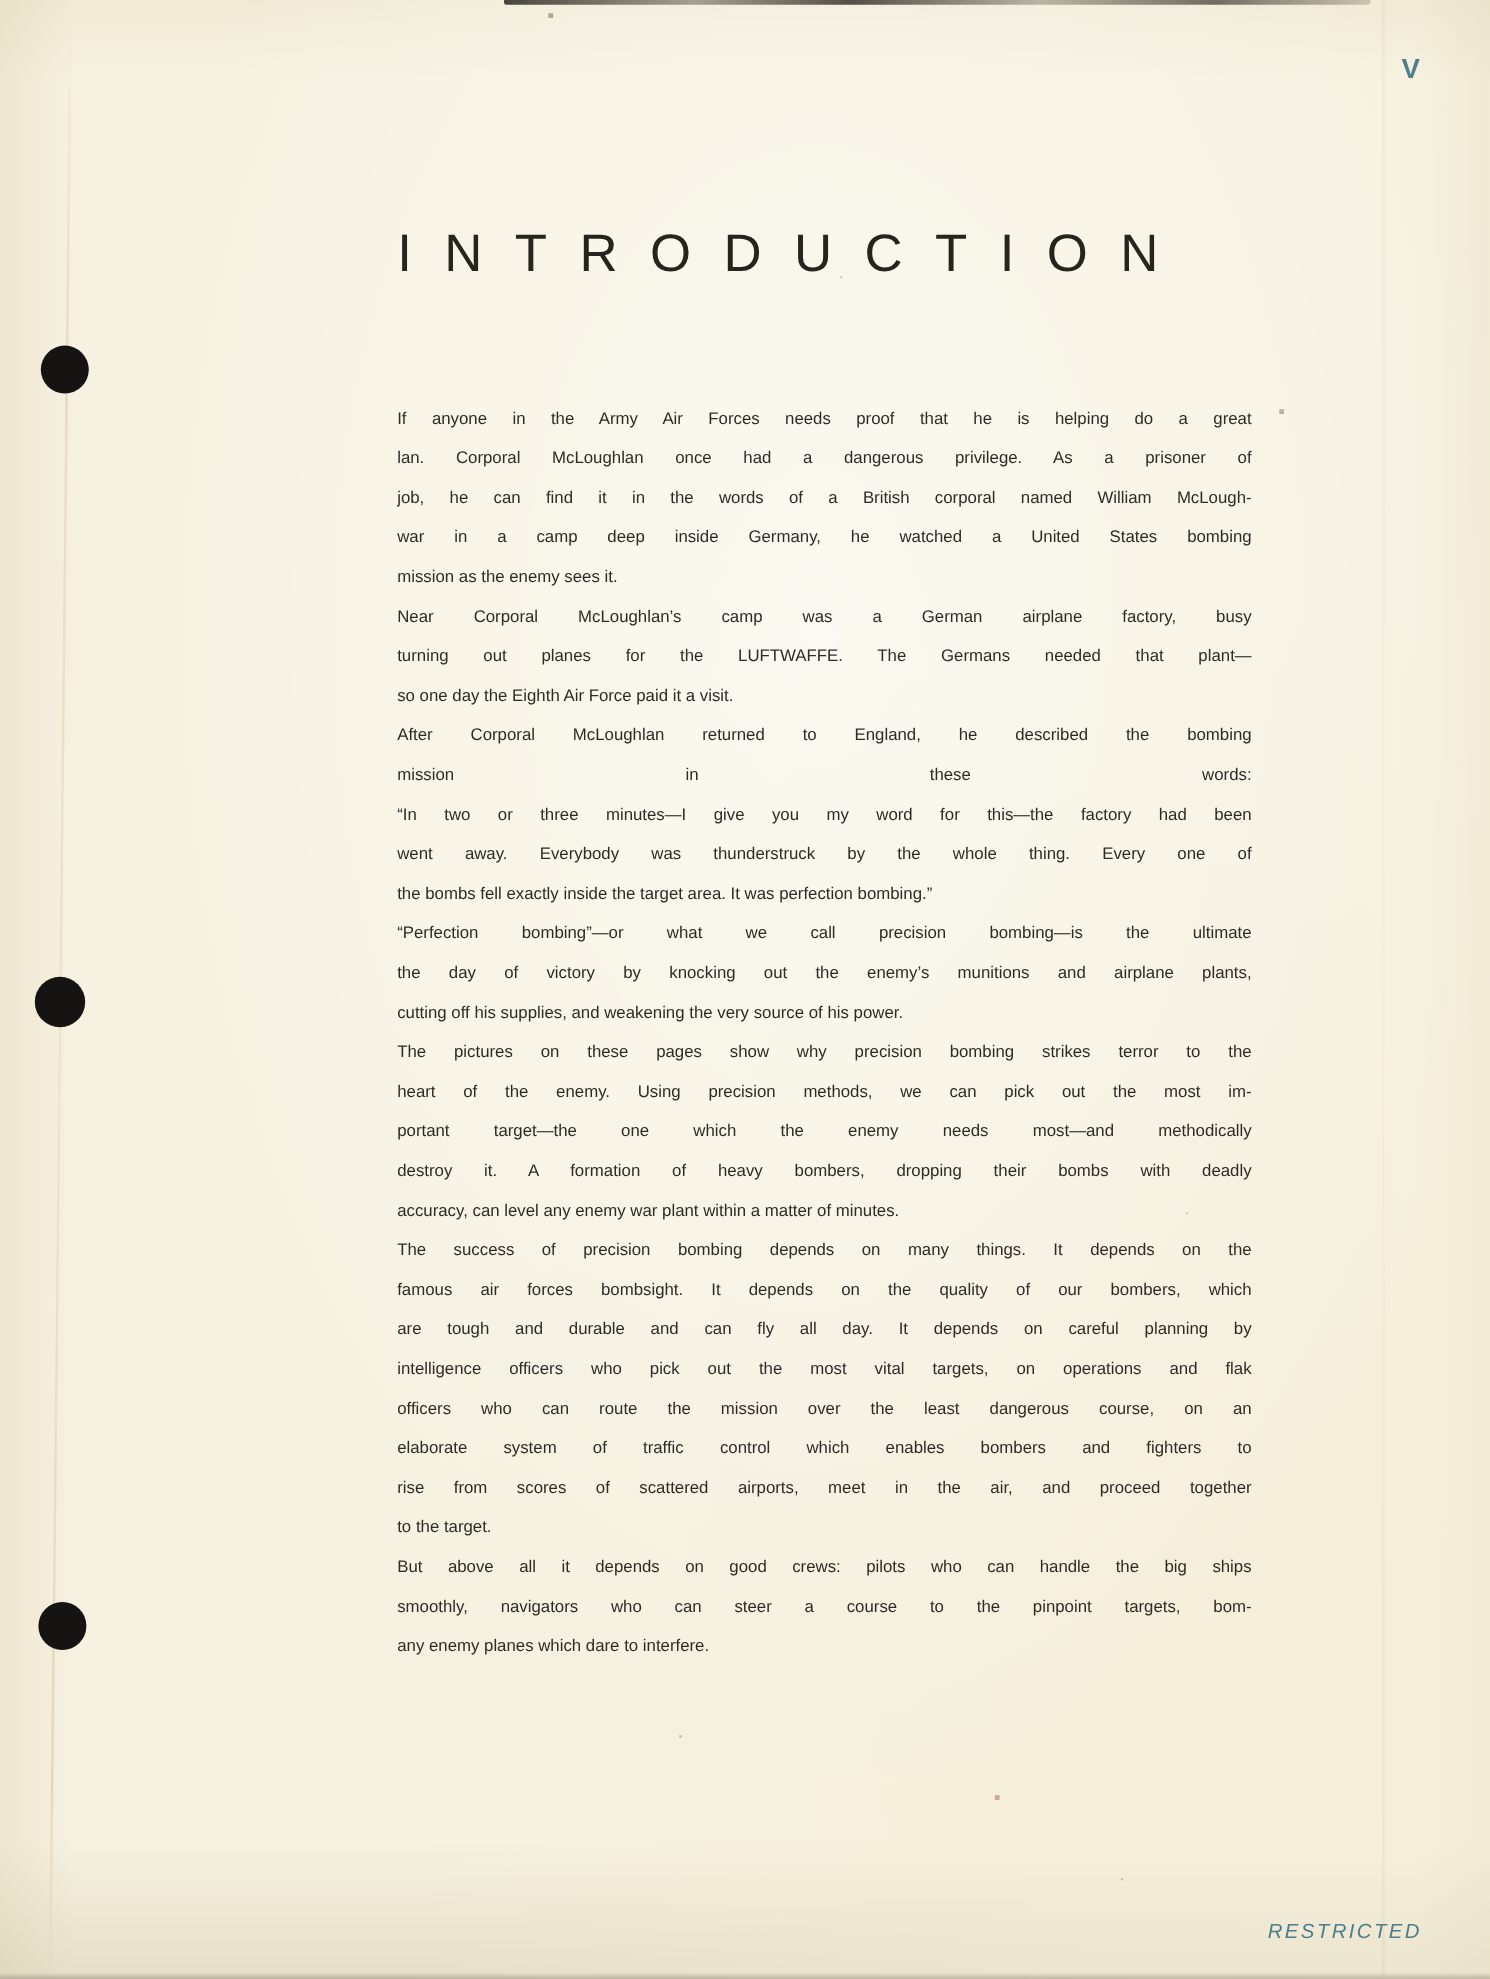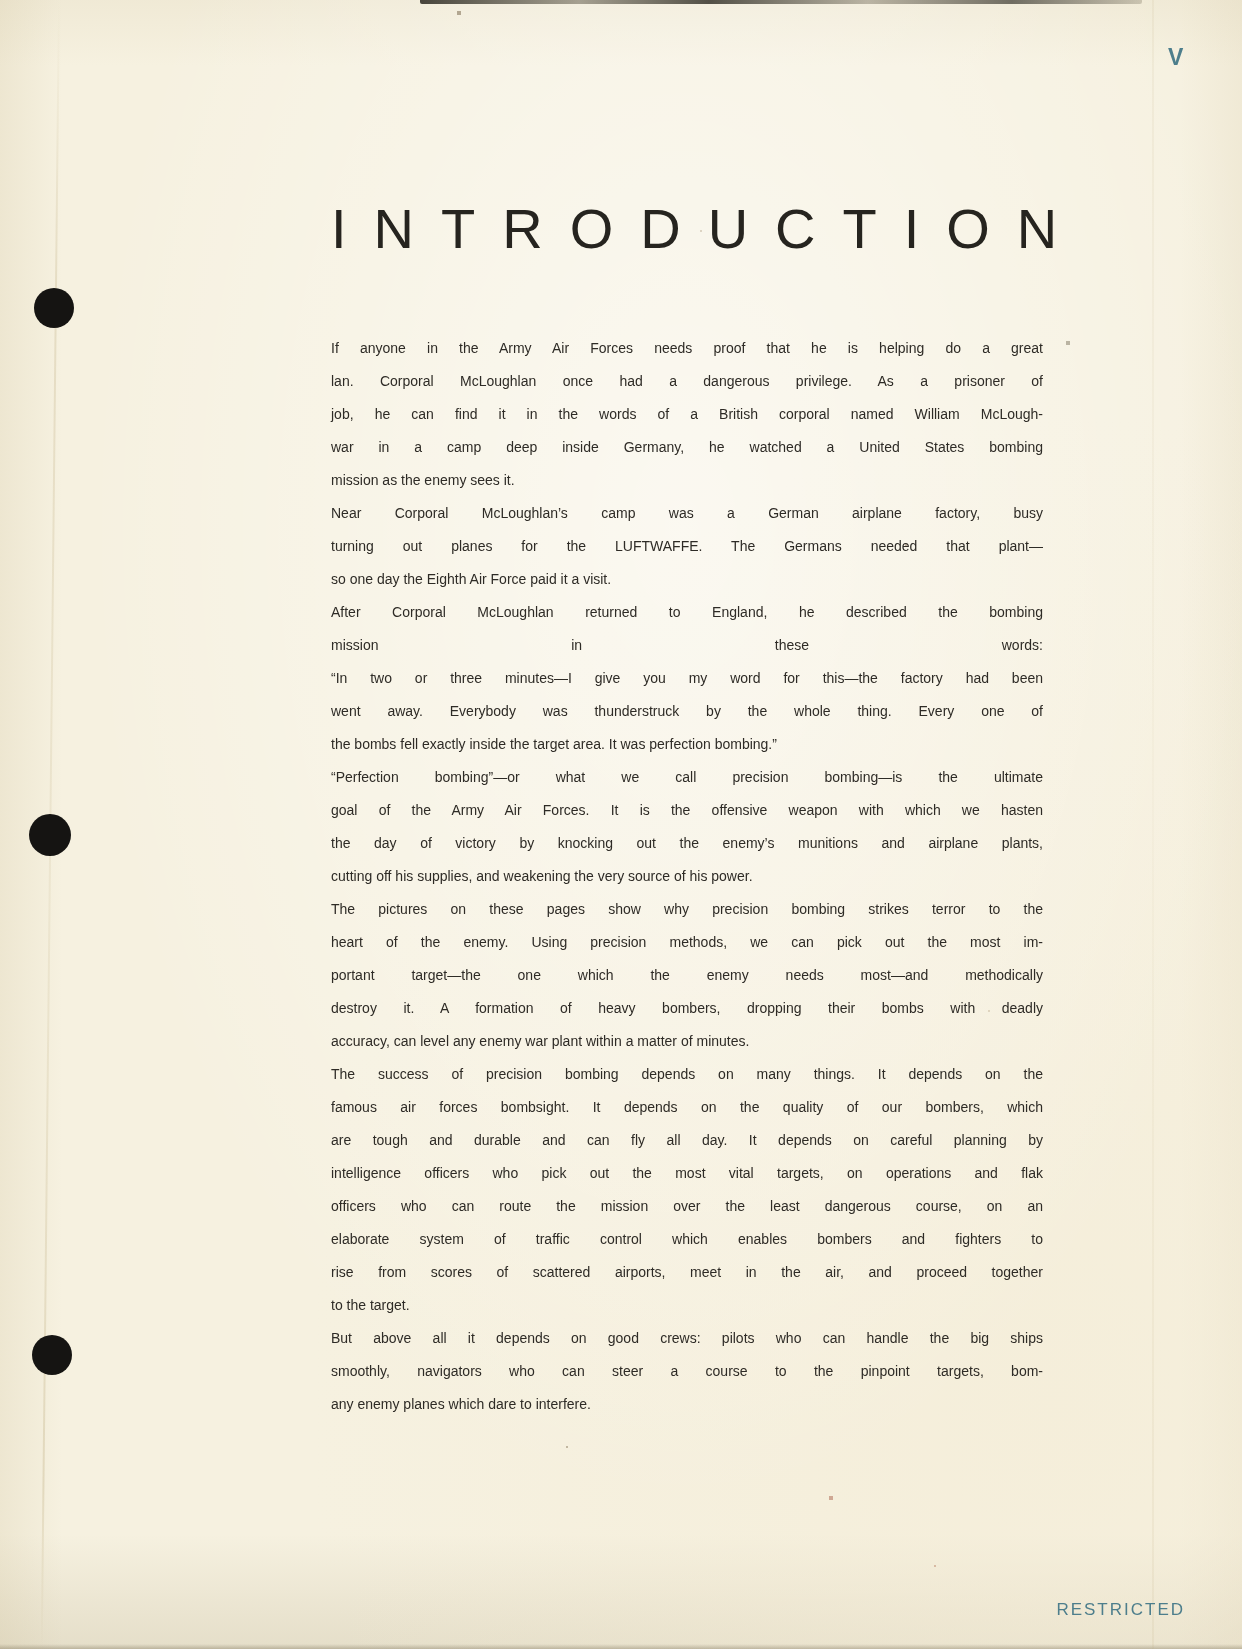--- a/index.html
+++ b/index.html
@@ -15,32 +15,32 @@
       linear-gradient(to right, rgba(203,188,148,0.20), rgba(203,188,148,0) 5%, rgba(203,188,148,0) 95%, rgba(208,193,158,0.16)),
       linear-gradient(to bottom, rgba(203,188,148,0.14), rgba(203,188,148,0) 4%, rgba(203,188,148,0) 93%, rgba(178,166,132,0.25));
     font-family:"Liberation Sans", sans-serif;
   }
   .page-number{
     position:absolute; left:1168px; top:44px;
     font-size:23px; letter-spacing:1px; font-weight:bold;
   }
   .title{
     position:absolute; left:331px; top:158px;
-    font-size:56px; font-weight:normal; letter-spacing:27px;
+    font-size:44px; font-weight:normal; letter-spacing:27px;
     color:#26241f; white-space:nowrap;
   }
   .text-block{
     position:absolute; left:331px; top:332px; width:712px;
     font-size:14px; line-height:33px; color:#2e2b26;
   }
   .line{min-height:33px;}
   .line.just{ text-align:justify; text-align-last:justify; }
   .classification{
     position:absolute; right:57px; top:1600px;
-    font-size:17px; letter-spacing:2px;
+    font-style:italic; font-size:17px; letter-spacing:2px;
     white-space:nowrap;
   }
   .hole{
     position:absolute; width:40px; height:40px; border-radius:50%;
     background:#151412;
   }
   .hole-1{left:34px; top:288px;}
   .hole-2{left:29px; top:814px; width:42px; height:42px;}
   .hole-3{left:32px; top:1335px;}
   .crease-left{
@@ -103,21 +103,20 @@
       <div class="line">mission as the enemy sees it.</div>
       <div class="line just">Near Corporal McLoughlan’s camp was a German airplane factory, busy</div>
       <div class="line just">turning out planes for the LUFTWAFFE. The Germans needed that plant—</div>
       <div class="line">so one day the Eighth Air Force paid it a visit.</div>
       <div class="line just">After Corporal McLoughlan returned to England, he described the bombing</div>
       <div class="line just">mission in these words:</div>
       <div class="line just">“In two or three minutes—I give you my word for this—the factory had been</div>
       <div class="line just">went away. Everybody was thunderstruck by the whole thing. Every one of</div>
       <div class="line">the bombs fell exactly inside the target area. It was perfection bombing.”</div>
       <div class="line just">“Perfection bombing”—or what we call precision bombing—is the ultimate</div>
-      <div class="line just">goal of the Army Air Forces. It is the offensive weapon with which we hasten</div>
       <div class="line just">the day of victory by knocking out the enemy’s munitions and airplane plants,</div>
       <div class="line">cutting off his supplies, and weakening the very source of his power.</div>
       <div class="line just">The pictures on these pages show why precision bombing strikes terror to the</div>
       <div class="line just">heart of the enemy. Using precision methods, we can pick out the most im-</div>
       <div class="line just">portant target—the one which the enemy needs most—and methodically</div>
       <div class="line just">destroy it. A formation of heavy bombers, dropping their bombs with deadly</div>
       <div class="line">accuracy, can level any enemy war plant within a matter of minutes.</div>
       <div class="line just">The success of precision bombing depends on many things. It depends on the</div>
       <div class="line just">famous air forces bombsight. It depends on the quality of our bombers, which</div>
       <div class="line just">are tough and durable and can fly all day. It depends on careful planning by</div>

